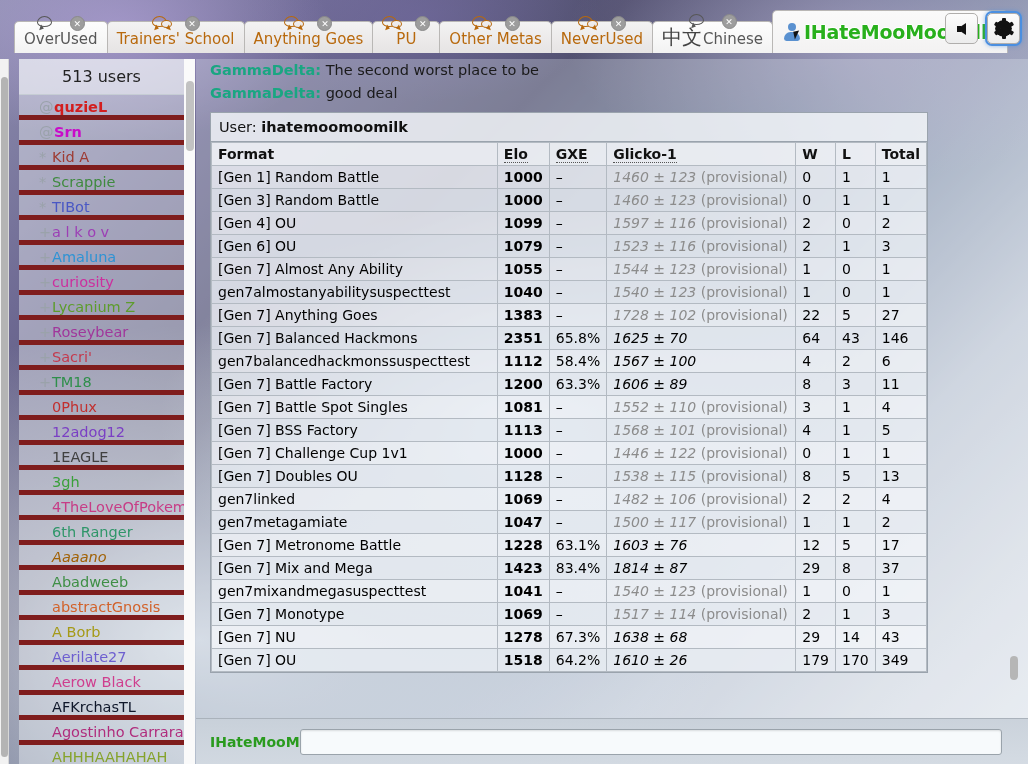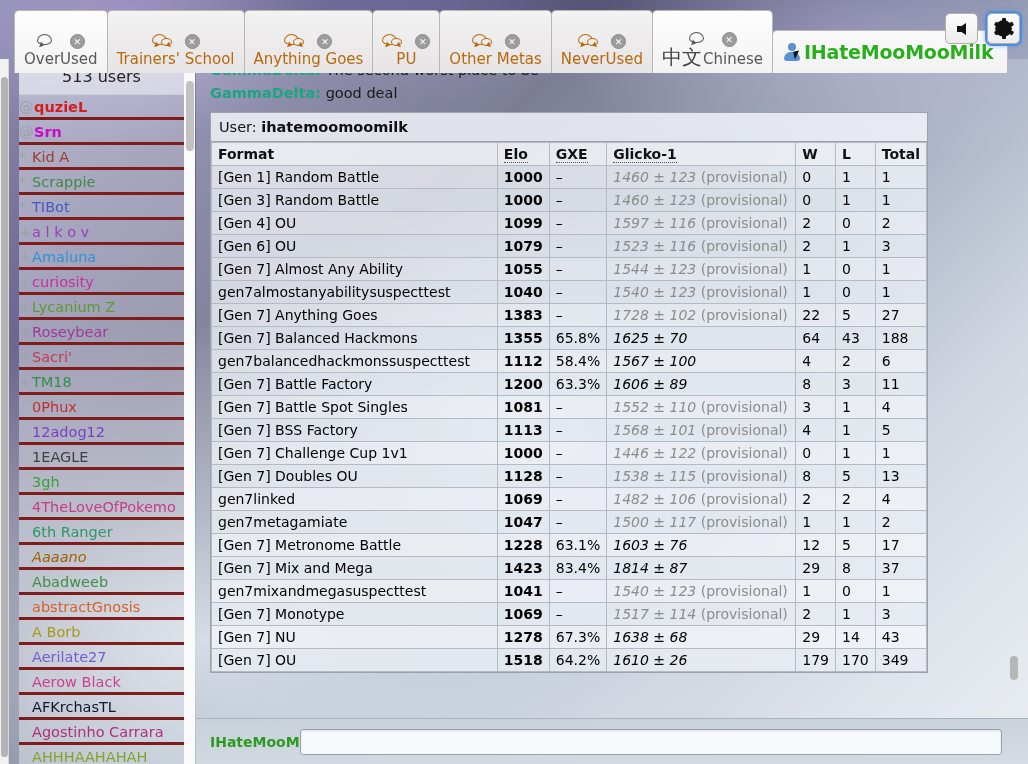--- a/index.html
+++ b/index.html
@@ -27,21 +27,21 @@
   }
 
   
   #tabbar {
     position: absolute; top: 0; left: 0; width: 1028px; height: 59px;
     z-index: 30;
   }
   .tabs { position: absolute; left: 14px; top: 10px; display: flex; align-items: flex-end; }
   .tab {
     position: relative;
-    height: 63px;
+    height: 32px;
     min-width: 56px;
     padding: 4px 9px 3px 9px;
     background: linear-gradient(to bottom, #f3f3f3 0%, #eceaea 55%, #e6e4e4 100%);
     border: 1px solid #b9b7b5;
     border-bottom: none;
     border-radius: 5px 5px 0 0;
     margin-right: -1px;
     display: flex; flex-direction: column; align-items: center; justify-content: flex-end;
     cursor: pointer;
     color: #b8690d;
@@ -142,22 +142,22 @@
     overflow: hidden; z-index: 10;
   }
   .ul-header {
     height: 36px; line-height: 36px; text-align: center;
     font-size: 16px; color: #222;
     background: rgba(244,247,250,.72);
     border-bottom: 1px solid #c6cdd4;
   }
   .ul-row {
     height: 25px; line-height: 25px;
-    padding-left: 0;
-    border-bottom: 3px solid #7f1d1d;
+    padding-left: 20px;
+    border-bottom: 5px solid #7f1d1d;
     background: rgba(240,245,249,.42);
     font-size: 14.5px;
     white-space: nowrap; overflow: hidden;
     cursor: pointer;
   }
   .ul-row .rank { color: #9aa2aa; display: inline-block; width: 13px; }
   .ul-row .rank.wide { width: 15px; }
   .ul-row .uname { font-weight: normal; }
   .ul-row.staff .uname { font-weight: bold; }
 
@@ -455,26 +455,26 @@
               <td class="c-format">[Gen 7] Anything Goes</td>
               <td class="c-elo">1383</td>
               <td class="c-gxe">–</td>
               <td class="c-glicko"><span class="glicko prov">1728 ± <span class="dev">102</span></span><span class="provtag prov"> (provisional)</span></td>
               <td class="c-w">22</td>
               <td class="c-l">5</td>
               <td class="c-total">27</td>
             </tr>
             <tr class="r-even">
               <td class="c-format">[Gen 7] Balanced Hackmons</td>
-              <td class="c-elo">1355</td>
+              <td class="c-elo">2351</td>
               <td class="c-gxe">65.8%</td>
               <td class="c-glicko"><span class="glicko">1625 ± <span class="dev">70</span></span></td>
               <td class="c-w">64</td>
               <td class="c-l">43</td>
-              <td class="c-total">188</td>
+              <td class="c-total">146</td>
             </tr>
             <tr class="r-odd">
               <td class="c-format">gen7balancedhackmonssuspecttest</td>
               <td class="c-elo">1112</td>
               <td class="c-gxe">58.4%</td>
               <td class="c-glicko"><span class="glicko">1567 ± <span class="dev">100</span></span></td>
               <td class="c-w">4</td>
               <td class="c-l">2</td>
               <td class="c-total">6</td>
             </tr>

